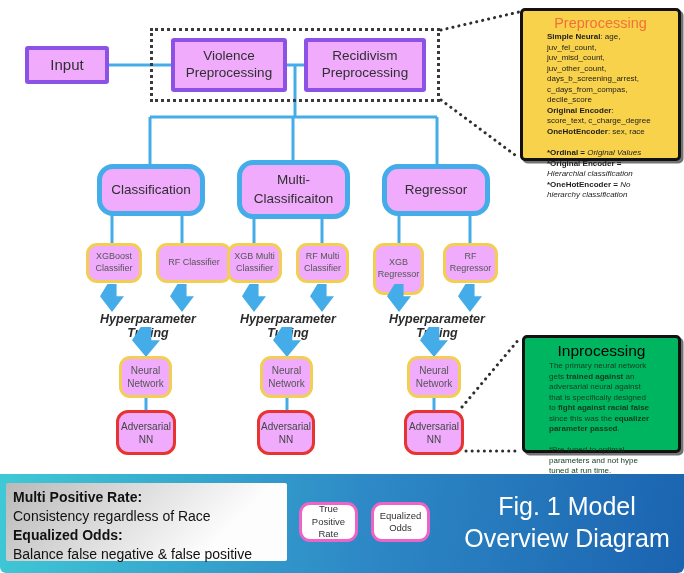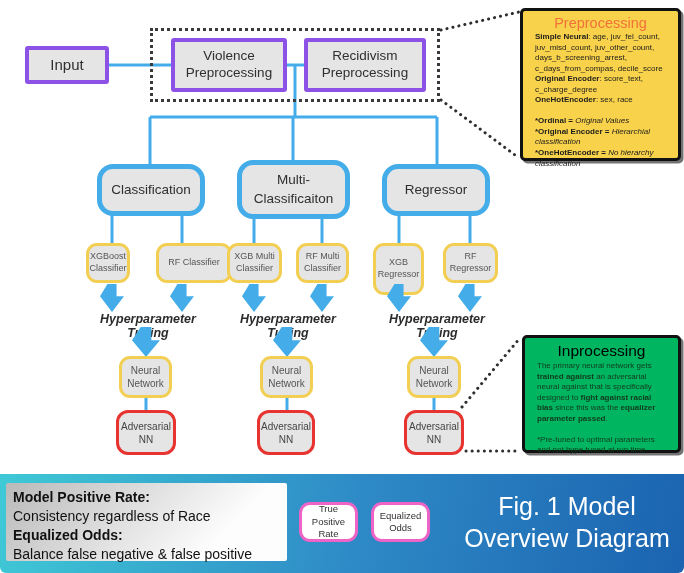--- a/index.html
+++ b/index.html
@@ -4,29 +4,29 @@
 <style>
   :root{
     --blue:#44ade9; --purple:#8c52e6; --gold:#f2cf52; --gold-fill:#f8d24b;
     --green:#00b55f; --red:#e73430; --pink:#ee64c6; --orange:#f2703a;
     --bar-left:#3fc9d6; --bar-right:#1b63b0; --ink:#2e2e2e;
   }
   *{margin:0;padding:0;box-sizing:border-box}
   body{font-family:"Liberation Sans","DejaVu Sans",sans-serif;background:#fff}
   .stage{position:relative;width:684px;height:573px;background:#fff;overflow:hidden}
   .abs{position:absolute}
-  .box{display:flex;align-items:center;justify-content:center;text-align:center;background:#e5e5e5;color:#2f2f2f}
+  .box{display:flex;align-items:center;justify-content:center;text-align:center;background:#f0abfc;color:#2f2f2f}
   .purple-box{border:4px solid var(--purple);border-radius:3px;font-size:13.5px;line-height:1.25}
   .blue-box{border:5px solid var(--blue);border-radius:16px;font-size:13.5px;line-height:1.35}
   .gold-box{border:3px solid var(--gold);border-radius:11px;font-size:9px;line-height:1.3;color:#555}
   .red-box{border:3.5px solid var(--red);border-radius:12px;font-size:10px;line-height:1.3;color:#444}
   .dotted-rect{border:3px dotted #3a3a3a}
   .arrow{background:var(--blue);clip-path:polygon(31% 0,69% 0,69% 44%,100% 44%,50% 100%,0 44%)}
   .tuning{font-style:italic;font-weight:600;font-size:12.5px;color:#2b2b2b;text-align:center}
-  .callout{border:3px solid #111;border-radius:5px;box-shadow:2.5px 2.5px 0 rgba(0,0,0,.55);padding:4px 12px}
+  .callout{border:3px solid #111;border-radius:5px;box-shadow:2.5px 2.5px 0 rgba(0,0,0,.55);padding:4px 24px}
   .callout .title{text-align:center;font-size:14.5px;margin-bottom:1px}
   .callout .body{font-size:8px;line-height:1.32;white-space:pre-line;color:#1c1c1c}
   .callout.gold-call{background:var(--gold-fill)}
   .callout.gold-call .title{color:var(--orange)}
   .callout.green-call{background:var(--green)}
   .callout.green-call .title{color:#000;font-size:15.5px}
   .callout.green-call .body{color:#123a1e}
   .bar{background:linear-gradient(100deg,var(--bar-left) 0%,#2e8ac6 52%,var(--bar-right) 100%);border-radius:0 0 6px 6px}
   .legend{background:linear-gradient(135deg,#b9b9b9 0%,#fdfdfd 75%);border-radius:2px;
           font-size:14px;line-height:19px;padding:5px 6px 4px 7px;white-space:pre-line;color:#111}
@@ -79,21 +79,21 @@
   <div class="abs box purple-box" style="left:304px;top:38px;width:122px;height:54px">
     <span>Recidivism Preprocessing</span>
   </div>
   <div class="abs box blue-box" style="left:237px;top:160px;width:113px;height:59px">
     <span>Multi-Classificaiton</span>
   </div>
   <div class="abs box blue-box" style="left:382px;top:164px;width:108px;height:52px">
     <span>Regressor</span>
   </div>
 
-  <div class="abs box gold-box" style="left:86px;top:243px;width:44px;height:40px">
+  <div class="abs box gold-box" style="left:86px;top:243px;width:56px;height:40px">
     <span>XGBoost Classifier</span>
   </div>
   <div class="abs box gold-box" style="left:156px;top:243px;width:76px;height:40px">
     <span>RF Classifier</span>
   </div>
   <div class="abs box gold-box" style="left:227px;top:243px;width:55px;height:40px">
     <span>XGB Multi Classifier</span>
   </div>
   <div class="abs box gold-box" style="left:296px;top:243px;width:53px;height:40px">
     <span>RF Multi Classifier</span>
@@ -146,27 +146,27 @@
 </span><span style="font-weight: 700;">Original Encoder</span><span>: score_text, c_charge_degree
 </span><span style="font-weight: 700;">OneHotEncoder</span><span>: sex, race
 
 </span><span style="font-weight: 700;">*Ordinal = </span><span style="font-style: italic;">Original Values</span><span>
 </span><span style="font-weight: 700;">*Original Encoder = </span><span style="font-style: italic;">Hierarchial classification</span><span>
 </span><span style="font-weight: 700;">*OneHotEncoder = </span><span style="font-style: italic;">No hierarchy classification</span></div>
   </div>
 
   <div class="abs callout green-call" style="left:522px;top:335px;width:159px;height:118px">
     <div class="title">Inprocessing</div>
-    <div class="body"><span>The primary neural network gets </span><span style="font-weight: 700;">trained against</span><span> an adversarial neural against that is specifically designed to </span><span style="font-weight: 700;">fight against racial bias</span><span> since this was the </span><span style="font-weight: 700;">equalizer parameter passed</span><span>.
+    <div class="body"><span>The primary neural network gets </span><span style="font-weight: 700;">trained against</span><span> an adversarial neural against that is specifically designed to </span><span style="font-weight: 700;">fight against racial false</span><span> since this was the </span><span style="font-weight: 700;">equalizer parameter passed</span><span>.
 
 *Pre-tuned to optimal parameters and not hype tuned at run time.</span></div>
   </div>
 
   <div class="abs bar" style="left:0;top:474px;width:684px;height:99px">
-    <div class="abs legend" style="left:6px;top:9px;width:281px;height:78px"><span style="font-weight: 700;">Model Positive Rate:</span><span>
+    <div class="abs legend" style="left:6px;top:9px;width:281px;height:78px"><span style="font-weight: 700;">Multi Positive Rate:</span><span>
  Consistency regardless of Race
 </span><span style="font-weight: 700;">Equalized Odds:</span><span>
 Balance false negative &amp; false positive</span></div>
     <div class="abs box pill" style="left:299px;top:28px;width:59px;height:40px">
       <span>True Positive Rate</span>
     </div>
     <div class="abs box pill" style="left:371px;top:28px;width:59px;height:40px">
       <span>Equalized Odds</span>
     </div>
     <div class="abs caption" style="left:458px;top:13px;width:218px;height:70px">Fig. 1 Model Overview Diagram</div>

